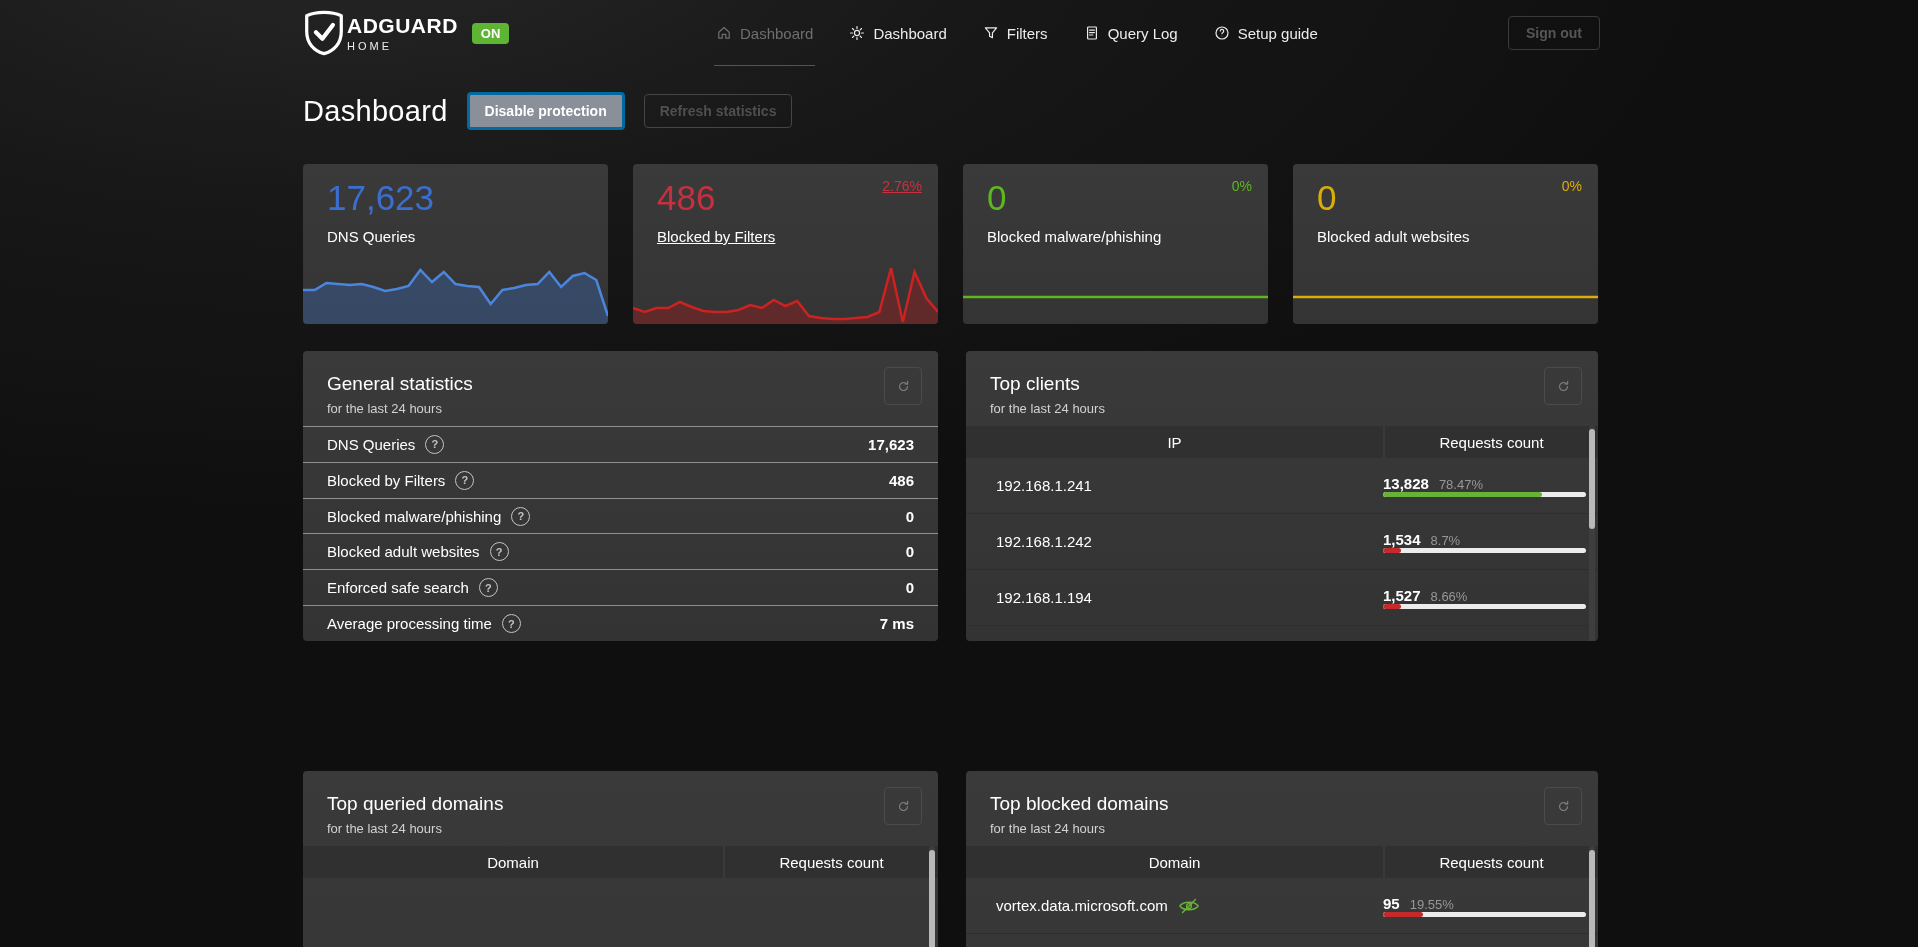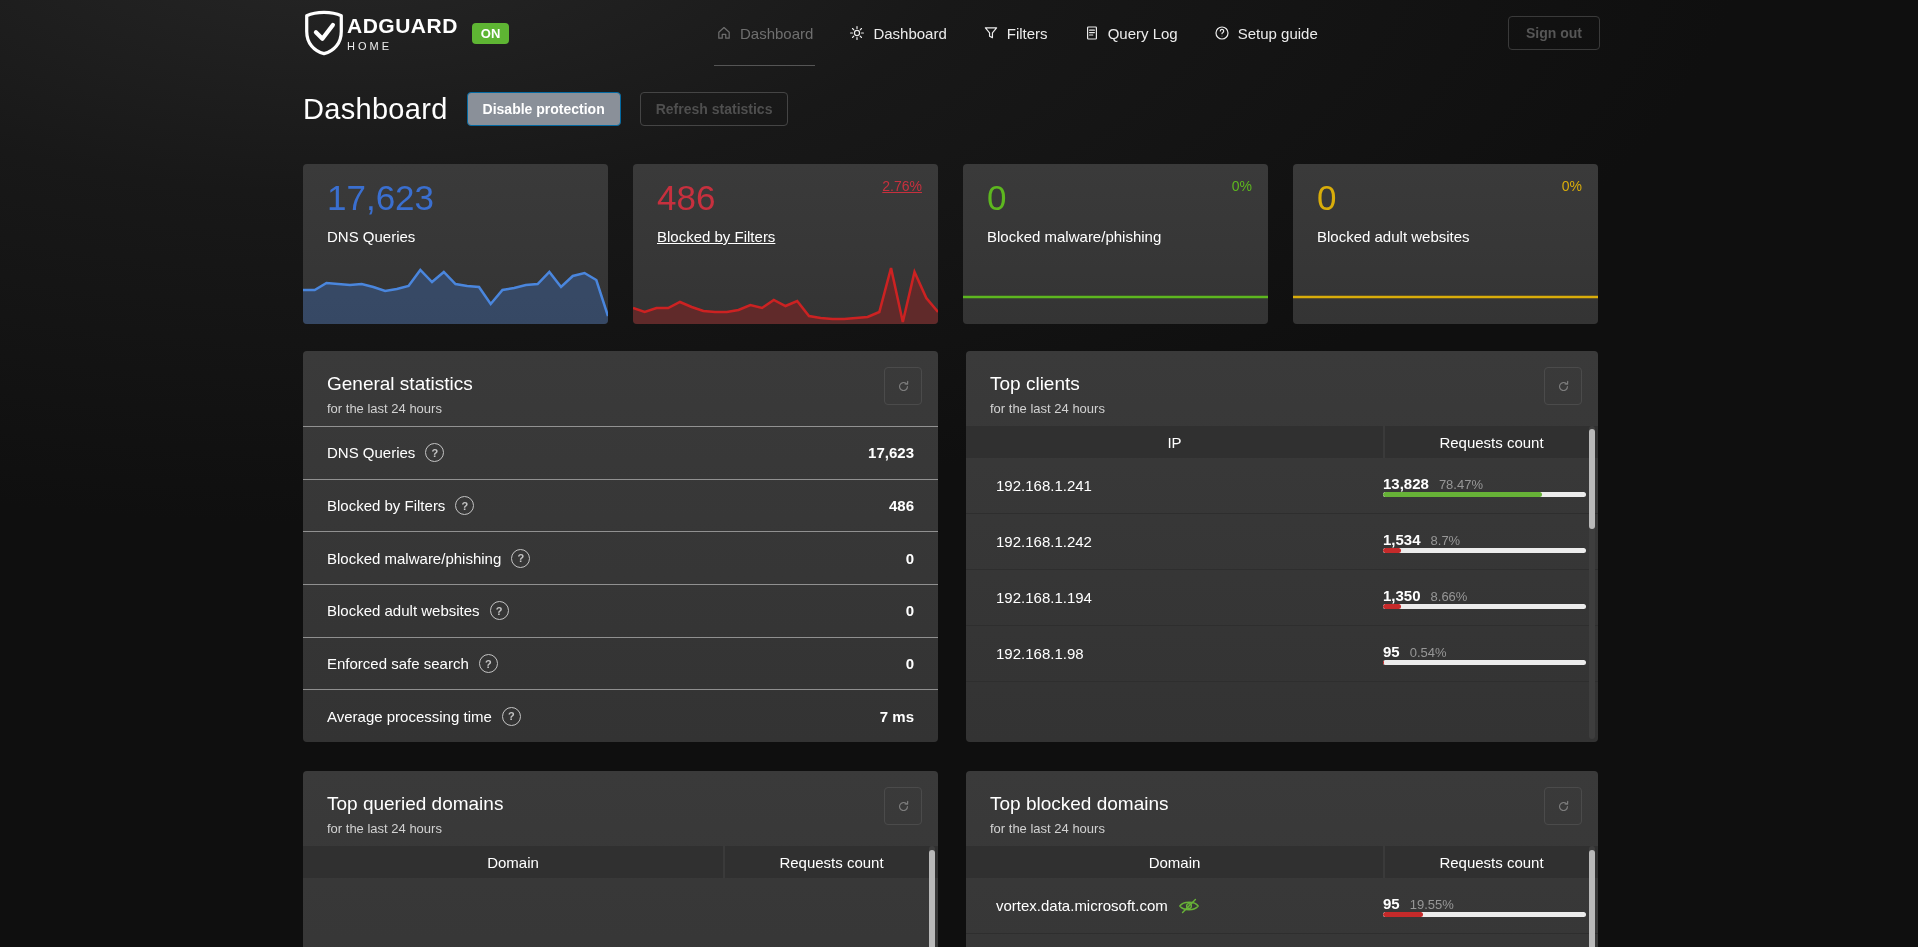--- a/index.html
+++ b/index.html
@@ -27,36 +27,36 @@
   .nav-item.active::after { content:""; position:absolute; left:-2px; right:-2px; bottom:-24px; height:1px; background:#555; }
   .signout { position:absolute; right:318px; top:50%; transform:translateY(-50%); background:transparent;
     border:1px solid #3a3a3a; border-radius:4px; color:#565656; font-size:14px; font-weight:bold;
     font-family:inherit; padding:8px 17px; cursor:pointer; }
 
   
   main { position:absolute; left:303px; top:66px; width:1295px; height:881px; overflow:hidden; }
   .page-header { position:absolute; top:26px; left:0; display:flex; align-items:center; gap:19px; }
   .page-title { font-size:29px; font-weight:400; letter-spacing:.3px; }
   .btn { font-family:inherit; font-size:14px; font-weight:bold; border-radius:4px; padding:8px 15px; cursor:pointer; }
-  .btn-gray { background:#8a9099; border:1px solid #0369a1; color:#fff; }
+  .btn-gray { background:#8a9099; border:3px solid #0369a1; color:#fff; }
   .btn-ghost { background:transparent; border:1px solid #454545; color:#4f4f4f; }
 
   
   .cards-row { position:absolute; top:98px; left:0; width:1295px; height:160px;
     display:grid; grid-template-columns:repeat(4,305px); gap:25px; }
   .stat-card { position:relative; background:linear-gradient(180deg,#3a3a3a,#343434); border-radius:4px; overflow:hidden; }
   .stat-value { position:absolute; top:14px; left:24px; font-size:35px; }
   .stat-percent { position:absolute; top:14px; right:16px; font-size:14px; }
   .stat-label { position:absolute; top:64px; left:24px; font-size:15px; color:#fff; text-decoration:none; }
   .stat-label.link { text-decoration:underline; cursor:pointer; }
   .sparkline { position:absolute; left:0; right:0; bottom:0; height:64px; }
   .sparkline svg { width:100%; height:100%; }
 
   
-  .panels-row1 { position:absolute; top:285px; left:0; height:391px; display:grid; grid-template-columns:635px 632px; gap:28px;text-align:center; }
+  .panels-row1 { position:absolute; top:285px; left:0; height:290px; display:grid; grid-template-columns:635px 632px; gap:28px;text-align:center; }
   .panels-row2 { position:absolute; top:705px; left:0; height:391px; display:grid; grid-template-columns:635px 632px; gap:28px; }
   .panel { position:relative; background:linear-gradient(180deg,#3a3a3a,#333333); border-radius:4px; overflow:hidden; }
   .panel-title { position:absolute; top:22px; left:24px; font-size:19px; }
   .panel-sub { position:absolute; top:50px; left:24px; font-size:13px; color:#d2d2d2; }
   .refresh-btn { position:absolute; top:16px; right:16px; width:38px; height:38px; background:transparent;
     border:1px solid #4b4b4b; border-radius:4px; color:#7d7d7d; display:flex; align-items:center; justify-content:center; cursor:pointer; }
   .refresh-btn svg { width:15px; height:15px; fill:none; stroke:currentColor; stroke-width:1.6; stroke-linecap:round; }
 
   
   .stats-rows { position:absolute; top:75px; left:0; right:0; bottom:0; display:flex; flex-direction:column; }
@@ -302,21 +302,21 @@
                   <div class="bar-fill" style="width: 8.7%; background: rgb(197, 42, 42);"></div>
                 </div>
               </div>
             </div>
             <div class="trow">
               <div class="td-left">
                 <span>192.168.1.194</span>
               </div>
               <div class="td-right">
                 <div class="count-line">
-                  <span class="count">1,350</span>
+                  <span class="count">1,527</span>
                   <span class="pct">8.66%</span>
                 </div>
                 <div class="bar">
                   <div class="bar-fill" style="width: 8.66%; background: rgb(197, 42, 42);"></div>
                 </div>
               </div>
             </div>
             <div class="trow">
               <div class="td-left">
                 <span>192.168.1.98</span>

